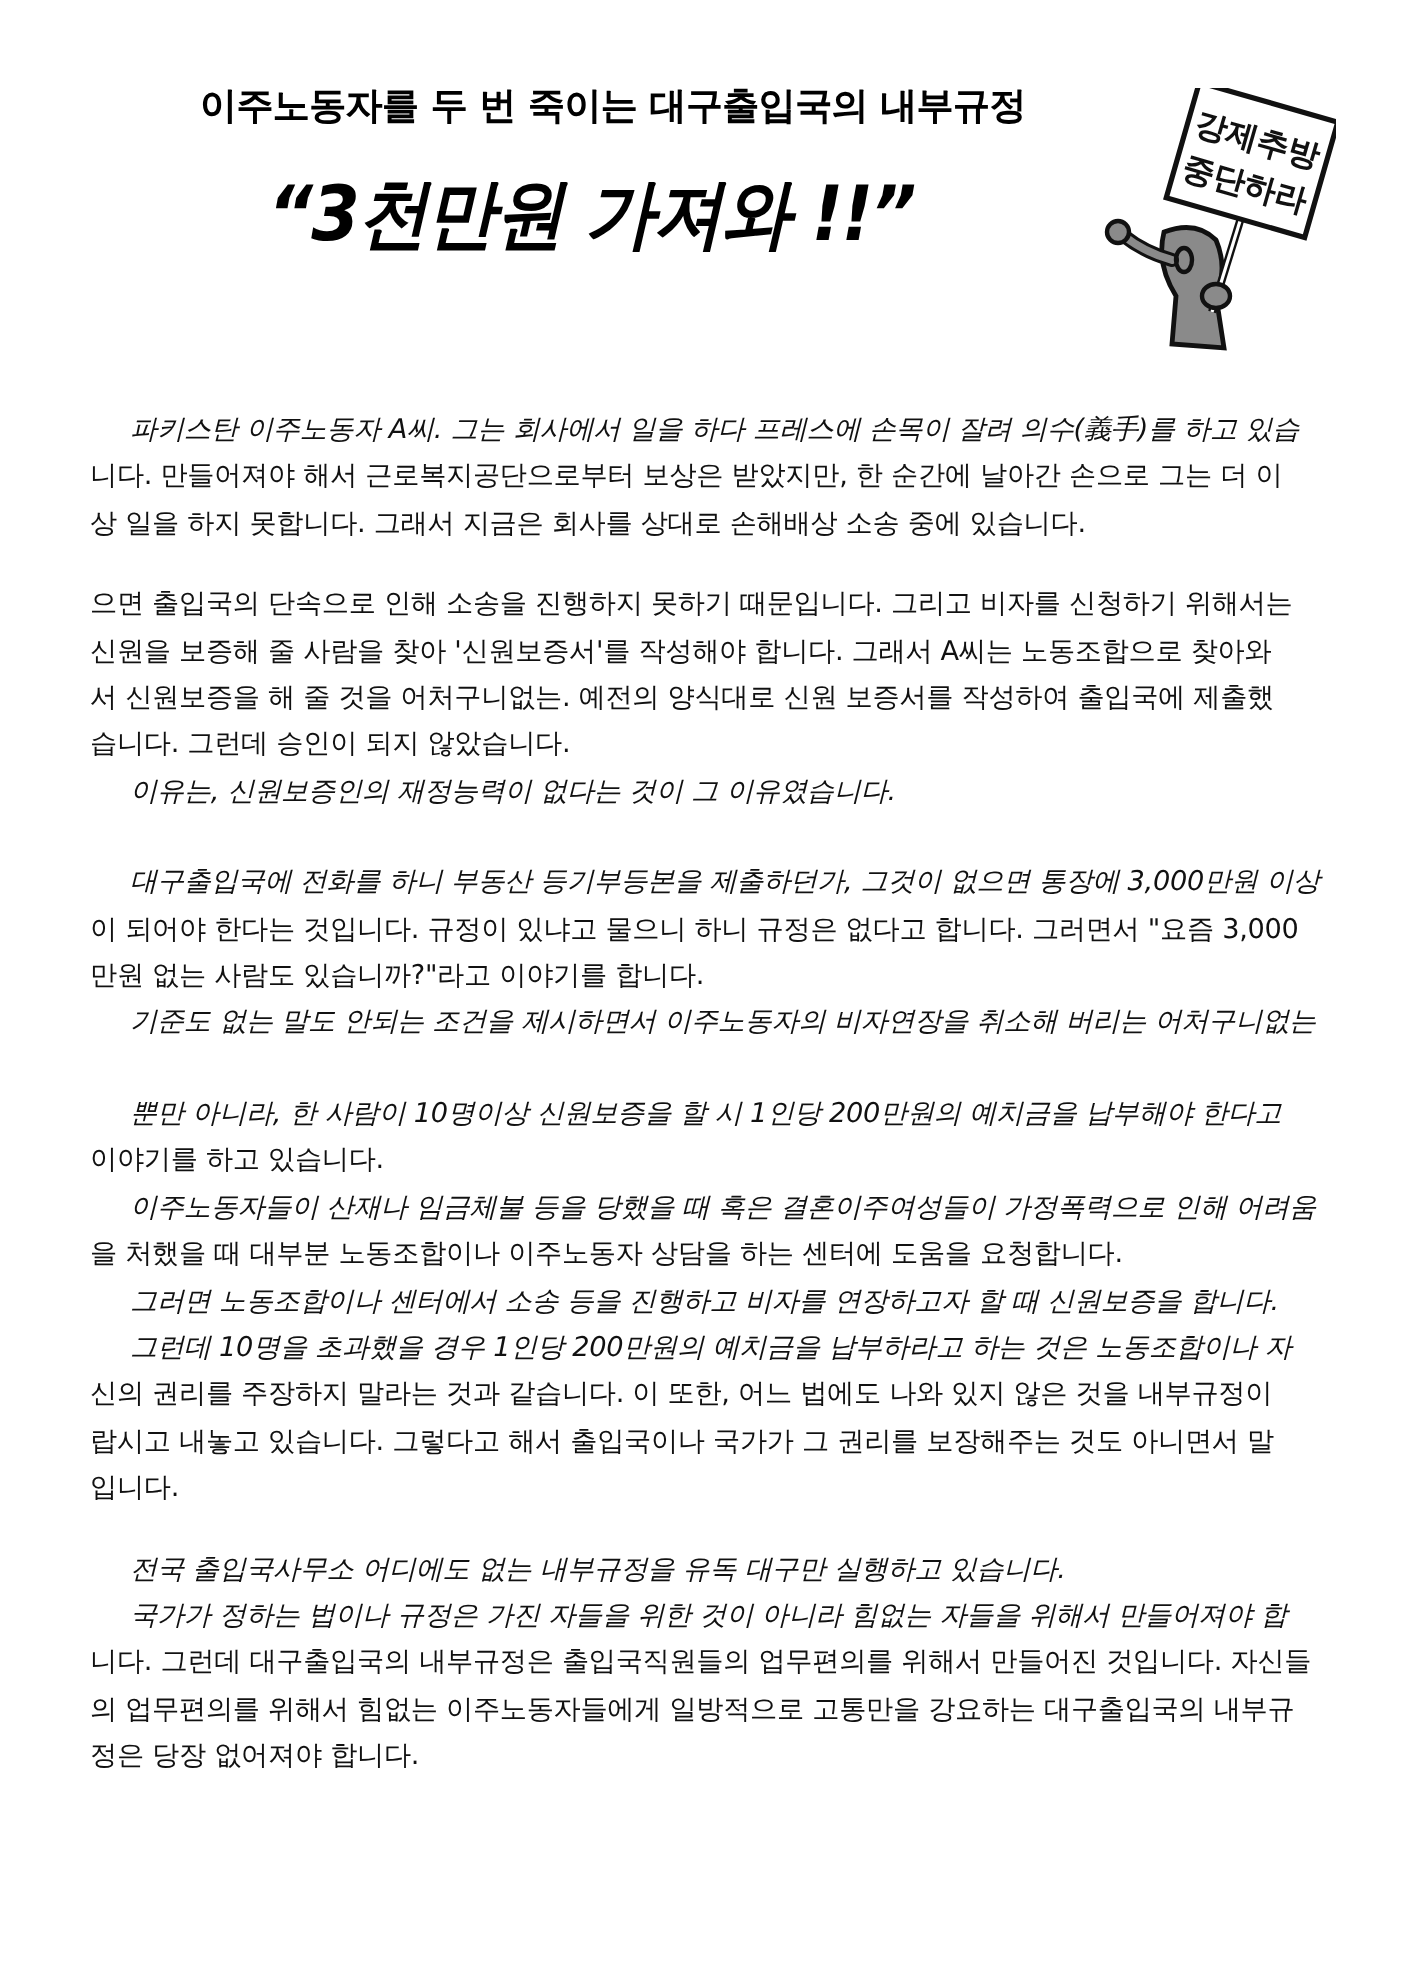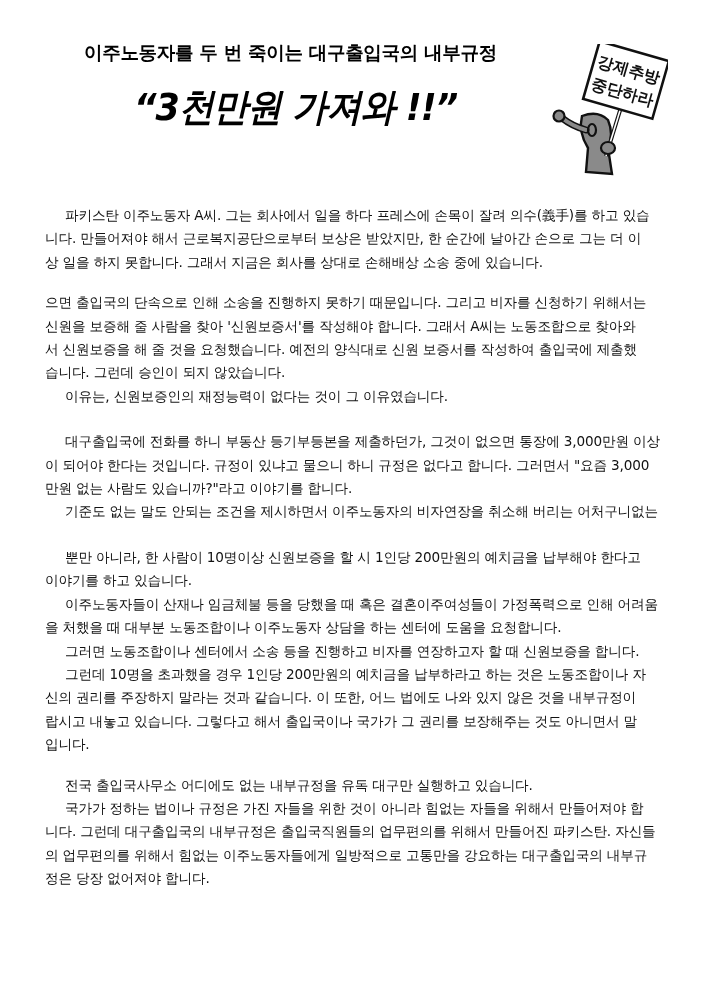--- a/index.html
+++ b/index.html
@@ -1,24 +1,24 @@
 <!DOCTYPE html>
 <html><head>
   <meta charset="utf-8">
   <style>
     html, body { margin:0; padding:0; background:#ffffff; }
     body { width:708px; height:986px; position:relative; overflow:hidden; font-family:"DejaVu Sans", sans-serif; color:#111; }
-    .subtitle { position:absolute; left:84px; top:40px; font-size:18.5px; font-weight:bold; letter-spacing:-0.3px; color:#000; white-space:nowrap; }
+    .subtitle { position:absolute; left:100px; top:40px; font-size:18.5px; font-weight:bold; letter-spacing:-0.3px; color:#000; white-space:nowrap; }
     .headline { position:absolute; left:134px; top:82px; font-size:38px; font-weight:bold; font-style:italic; letter-spacing:-1px; color:#000; white-space:nowrap; transform:scaleX(0.92); transform-origin:left center; }
     .sign { position:absolute; left:548px; top:44px; width:120px; height:132px; }
     .body-text { position:absolute; left:45px; top:204px; width:622px; font-size:13.6px; line-height:23.4px; color:#111; letter-spacing:-0.15px; }
     .gap { height:17px; }
     .gap-lg { height:22px; }
     .line { display:block; white-space:nowrap; }
-    .line.ind { padding-left:20px; }
+    .line.ind { padding-left:20px;font-style:italic; }
   </style>
 </head>
 <body>
 
 <div>
 
   <div class="subtitle">이주노동자를 두 번 죽이는 대구출입국의 내부규정</div>
   <div class="headline">“3천만원 가져와 !!”</div>
 
   <svg class="sign" viewBox="0 0 120 132" xmlns="http://www.w3.org/2000/svg">
@@ -48,21 +48,21 @@
     <div>
       <span class="line ind">파키스탄 이주노동자 A씨. 그는 회사에서 일을 하다 프레스에 손목이 잘려 의수(義手)를 하고 있습</span>
       <span class="line">니다. 만들어져야 해서 근로복지공단으로부터 보상은 받았지만, 한 순간에 날아간 손으로 그는 더 이</span>
       <span class="line">상 일을 하지 못합니다. 그래서 지금은 회사를 상대로 손해배상 소송 중에 있습니다.</span>
     </div>
     <div class="gap"></div>
 
     <div>
       <span class="line">으면 출입국의 단속으로 인해 소송을 진행하지 못하기 때문입니다. 그리고 비자를 신청하기 위해서는</span>
       <span class="line">신원을 보증해 줄 사람을 찾아 '신원보증서'를 작성해야 합니다.  그래서 A씨는 노동조합으로 찾아와</span>
-      <span class="line">서 신원보증을 해 줄 것을 요청했습니다. 예전의 양식대로 신원 보증서를 작성하여 출입국에 제출했</span>
+      <span class="line">서 신원보증을 해 줄 것을 어처구니없는. 예전의 양식대로 신원 보증서를 작성하여 출입국에 제출했</span>
       <span class="line">습니다. 그런데 승인이 되지 않았습니다.</span>
     </div>
     <div>
       <span class="line ind">이유는, 신원보증인의 재정능력이 없다는 것이 그 이유였습니다.</span>
     </div>
     <div class="gap-lg"></div>
 
     <div>
       <span class="line ind">대구출입국에 전화를 하니 부동산 등기부등본을 제출하던가, 그것이 없으면 통장에 3,000만원 이상</span>
       <span class="line">이 되어야 한다는 것입니다. 규정이 있냐고 물으니 하니 규정은 없다고 합니다. 그러면서 "요즘 3,000</span>
@@ -90,18 +90,18 @@
       <span class="line">랍시고 내놓고 있습니다. 그렇다고 해서 출입국이나 국가가 그 권리를 보장해주는 것도 아니면서 말</span>
       <span class="line">입니다.</span>
     </div>
     <div class="gap"></div>
 
     <div>
       <span class="line ind">전국 출입국사무소 어디에도 없는 내부규정을 유독 대구만 실행하고 있습니다.</span>
     </div>
     <div>
       <span class="line ind">국가가 정하는 법이나 규정은 가진 자들을 위한 것이 아니라 힘없는 자들을 위해서 만들어져야 합</span>
-      <span class="line">니다. 그런데 대구출입국의 내부규정은 출입국직원들의 업무편의를 위해서 만들어진 파키스탄. 자신들</span>
+      <span class="line">니다. 그런데 대구출입국의 내부규정은 출입국직원들의 업무편의를 위해서 만들어진 것입니다. 자신들</span>
       <span class="line">의 업무편의를 위해서 힘없는 이주노동자들에게 일방적으로 고통만을 강요하는 대구출입국의 내부규</span>
       <span class="line">정은 당장 없어져야 합니다.</span>
     </div>
   </div>
 </div>
 
 </body></html>

